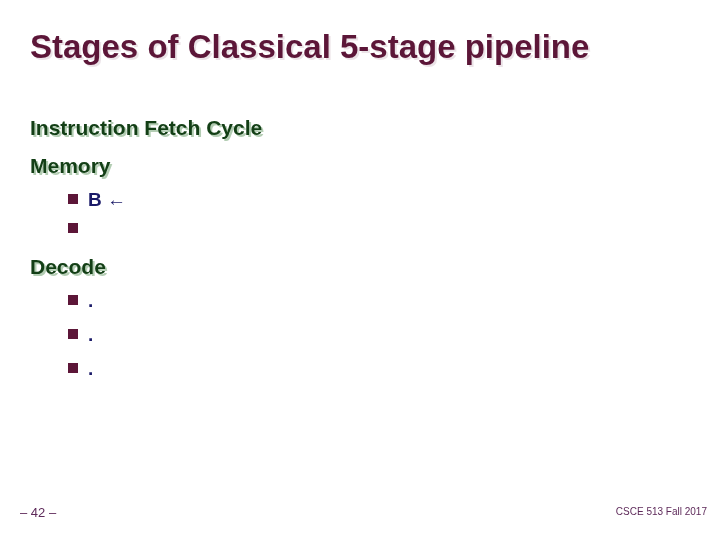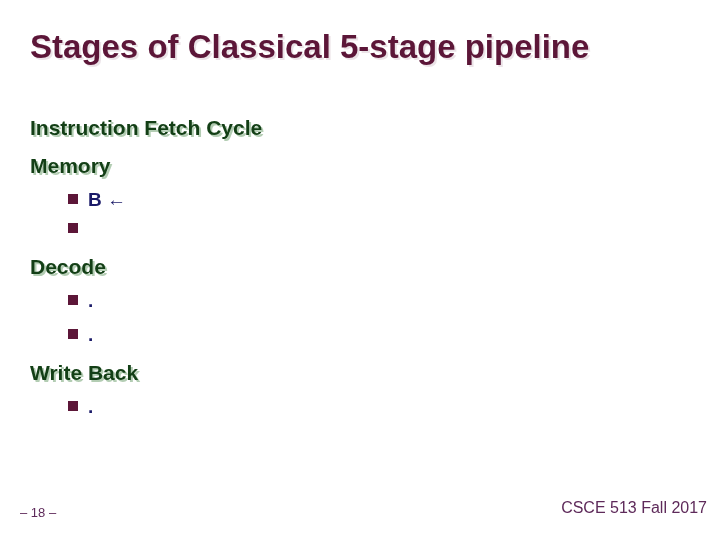--- a/index.html
+++ b/index.html
@@ -74,21 +74,21 @@
   .footer-page{
     position:absolute;
     left:20px;bottom:20px;
     font-size:13px;
     color:var(--footer-color);
     white-space:nowrap;
   }
   .footer-course{
     position:absolute;
     right:13px;bottom:23px;
-    font-size:16px;
+    font-size:10px;
     color:var(--footer-color);
     white-space:nowrap;
   }
 </style>
 </head>
 <body>
 
 <div class="slide">
 
   <div class="slide-title">Stages of Classical 5-stage pipeline</div>
@@ -125,27 +125,26 @@
     <div class="section">
       <div class="bullets">
         <div class="bullet-row">
           <span class="bullet-square"></span>
           <span class="bullet-text">.</span>
         </div>
       </div>
     </div>
 
     <div class="section">
-      <div class="section-heading">Write Back</div>
       <div class="bullets">
         <div class="bullet-row">
           <span class="bullet-square"></span>
           <span class="bullet-text">.</span>
         </div>
       </div>
     </div>
 
   </div>
 
-  <div class="footer-page">– 18 –</div>
+  <div class="footer-page">– 42 –</div>
   <div class="footer-course">CSCE 513 Fall 2017</div>
 
 </div>
 
 </body></html>

